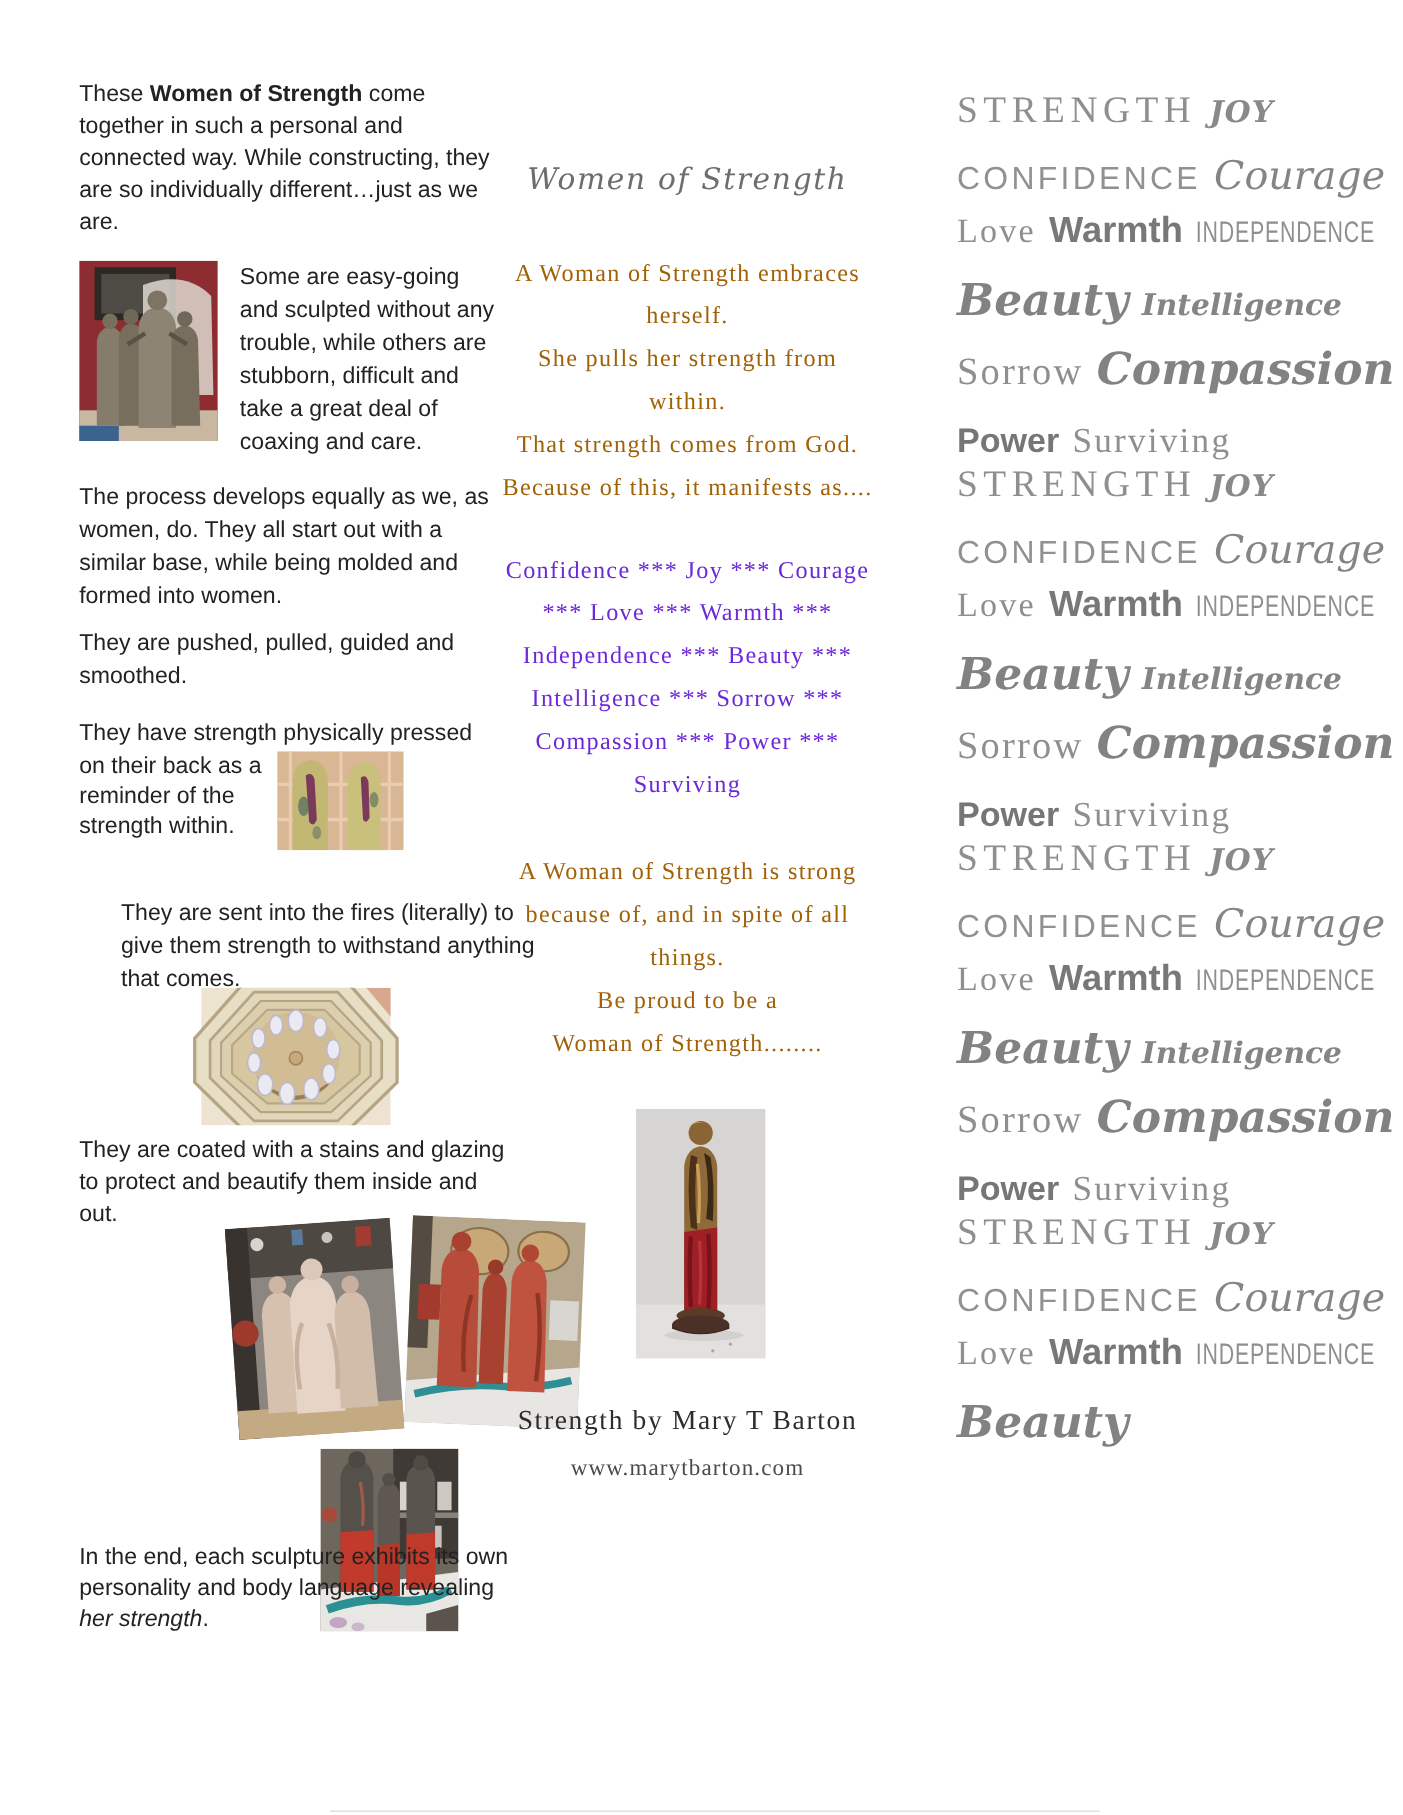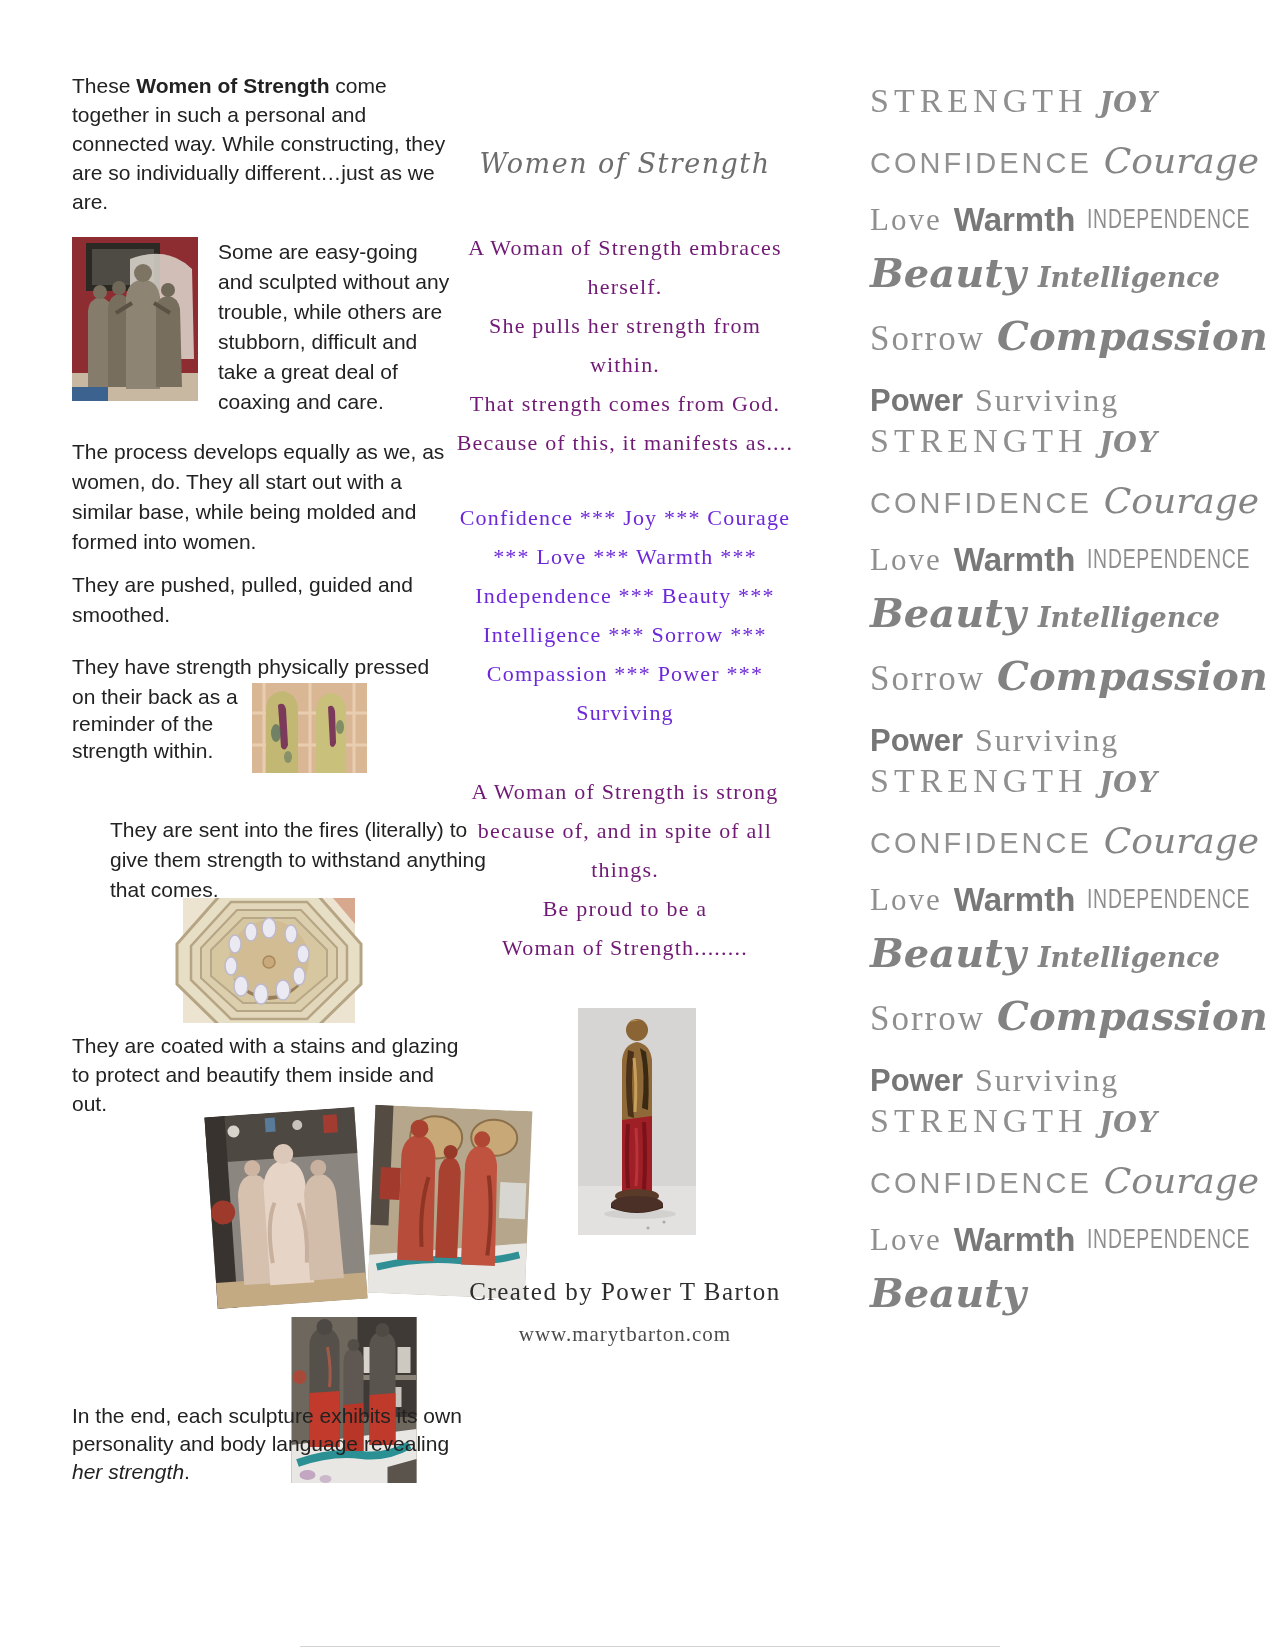--- a/index.html
+++ b/index.html
@@ -15,31 +15,31 @@
   .photo { display:block; }
   .rot-l { transform:rotate(-4deg); }
   .rot-r { transform:rotate(2.4deg); }
   .pressed-row { display:flex; gap:12px; align-items:flex-start; }
   .pressed-row .body-text { width:168px; line-height:27px; }
 
   
   .col-mid { position:absolute; left:455px; top:0; width:340px; height:1650px; text-align:center; }
   .mc-block { position:absolute; left:0; width:100%; }
   .m-title { font:italic 27px "DejaVu Serif", serif; color:#6d6d6d; letter-spacing:1.5px; margin:0; }
-  .m-line { font:22px/39px "Liberation Serif", serif; color:#701a75; letter-spacing:1.2px; }
+  .m-line { font:22px/39px "Liberation Serif", serif; color:#a16207; letter-spacing:1.2px; }
   .m-qualities { font:22px/39px "Liberation Serif", serif; color:#6d28d9; letter-spacing:1.2px; }
   .m-credit { font:25px "Liberation Serif", serif; color:#2d2d2d; letter-spacing:1.5px; }
   .m-site { font:21px "Liberation Serif", serif; color:#4b4b4b; letter-spacing:1px; }
 
   
   .col-right { position:absolute; left:870px; top:82px; width:330px; }
   .word-line { display:flex; align-items:baseline; gap:12px; white-space:nowrap; }
   .col-right .word-line:nth-child(6n+1){ height:58px; }
   .col-right .word-line:nth-child(6n+2){ height:50px; }
-  .col-right .word-line:nth-child(6n+3){ height:59px;align-items:center; }
+  .col-right .word-line:nth-child(6n+3){ height:59px; }
   .col-right .word-line:nth-child(6n+4){ height:63px; }
   .col-right .word-line:nth-child(6n+5){ height:70px; }
   .col-right .word-line:nth-child(6n+6){ height:40px; }
   .w-strength     { font:34px "Liberation Serif", serif; letter-spacing:5px; color:#8f8f8f; }
   .w-joy          { font:italic 700 27px "DejaVu Serif", serif; letter-spacing:1px; color:#898989; }
   .w-confidence   { font:29px "Liberation Sans", sans-serif; letter-spacing:3px; color:#919191; }
   .w-courage      { font:italic 36px "DejaVu Serif", serif; color:#858585; }
   .w-love         { font:31px "Liberation Serif", serif; letter-spacing:2px; color:#8f8f8f; }
   .w-warmth       { font:700 33px "Liberation Sans", sans-serif; color:#787878; }
   .w-independence { font:27px "Liberation Sans", sans-serif; letter-spacing:1px; color:#8f8f8f;
@@ -230,21 +230,21 @@
       <path d="M44 112 L74 108 L74 185 L44 185 Z" fill="#9e1f26"></path>
       <path d="M50 116 Q48 146 50 180 M66 114 Q68 148 66 182" stroke="#7a1219" stroke-width="4" fill="none"></path>
       <path d="M58 120 Q60 150 58 178" stroke="#b8333a" stroke-width="3" fill="none"></path>
       <ellipse cx="59" cy="188" rx="22" ry="7" fill="#5a3a28"></ellipse>
       <path d="M33 196 Q59 186 85 196 L85 200 Q59 210 33 200 Z" fill="#3a241c"></path>
       <ellipse cx="59" cy="196" rx="26" ry="8" fill="#4a3026"></ellipse>
       <circle cx="86" cy="214" r="1.5" fill="#aaa8a6"></circle>
       <circle cx="70" cy="220" r="1.5" fill="#aaa8a6"></circle>
     </svg>
 
-    <div class="m-credit mc-block" style="top:1278px;">Created by Power T Barton</div>
+    <div class="m-credit mc-block" style="top:1278px;">Strength by Mary T Barton</div>
     <div class="m-site mc-block" style="top:1322px;">www.marytbarton.com</div>
 
   </div>
 
   <div class="col-right">
       <div class="word-line">
         <span class="w-strength">STRENGTH</span>
         <span class="w-joy">JOY</span>
       </div>
       <div class="word-line">

